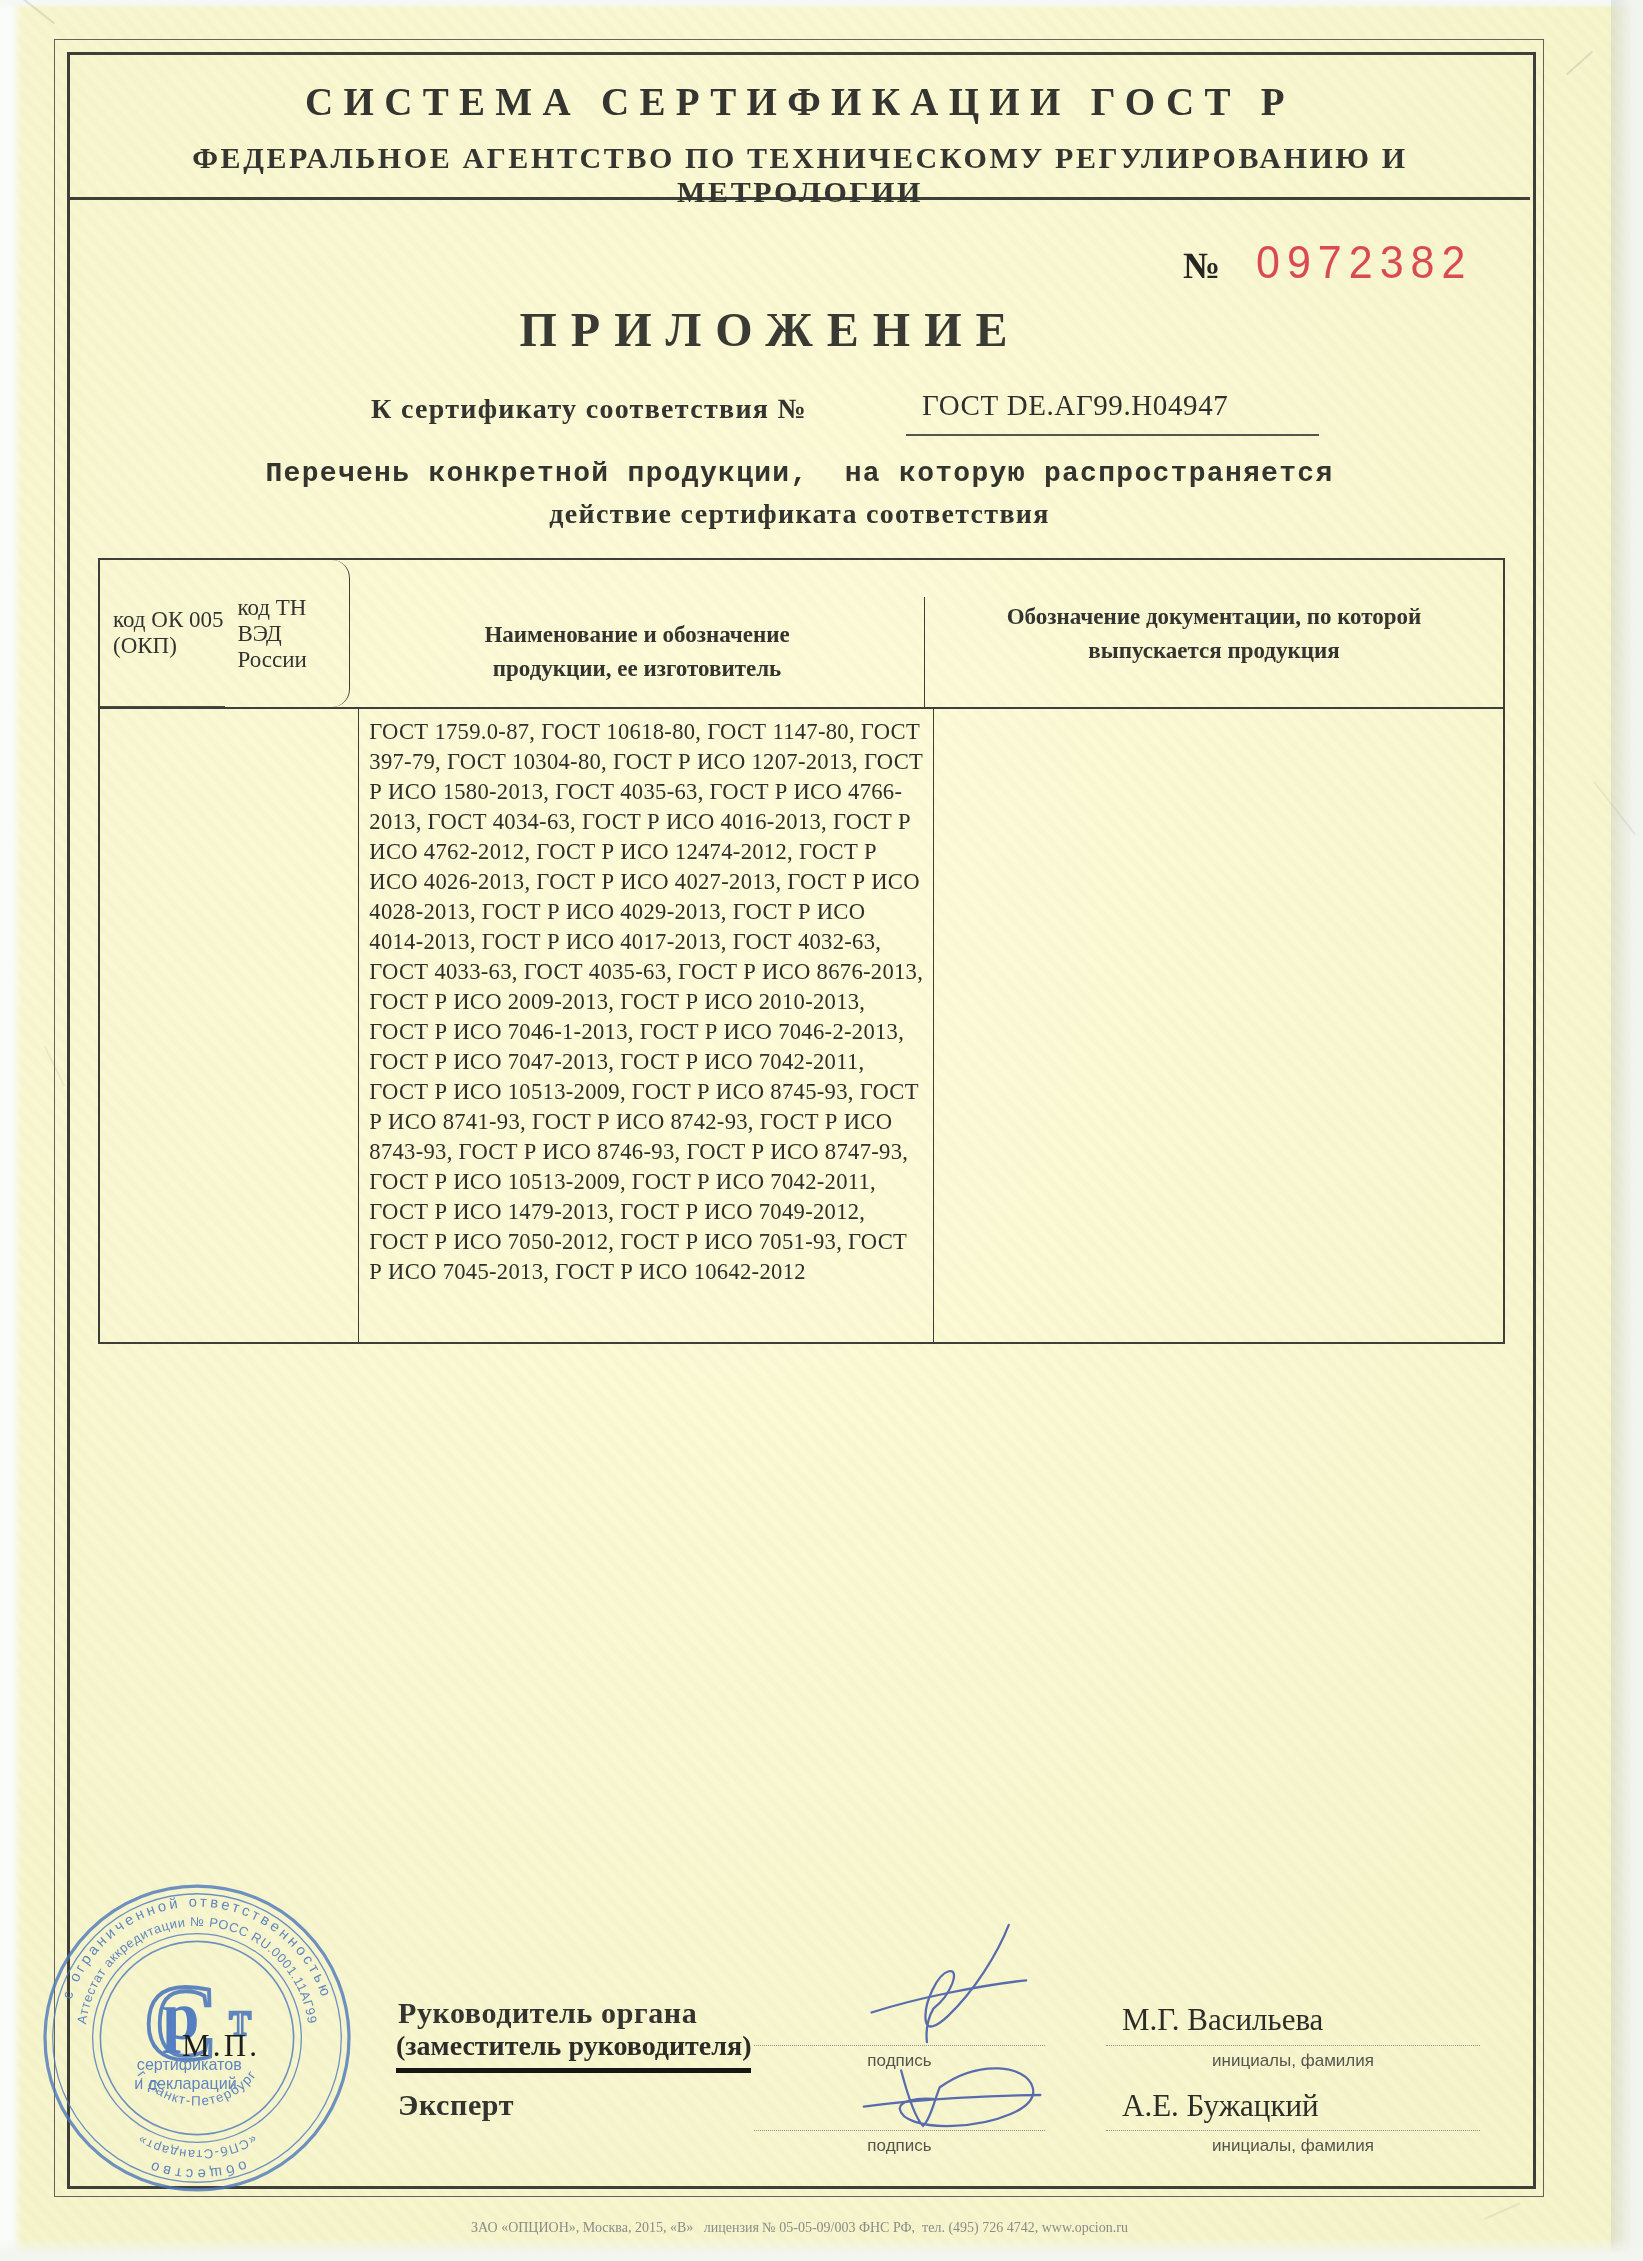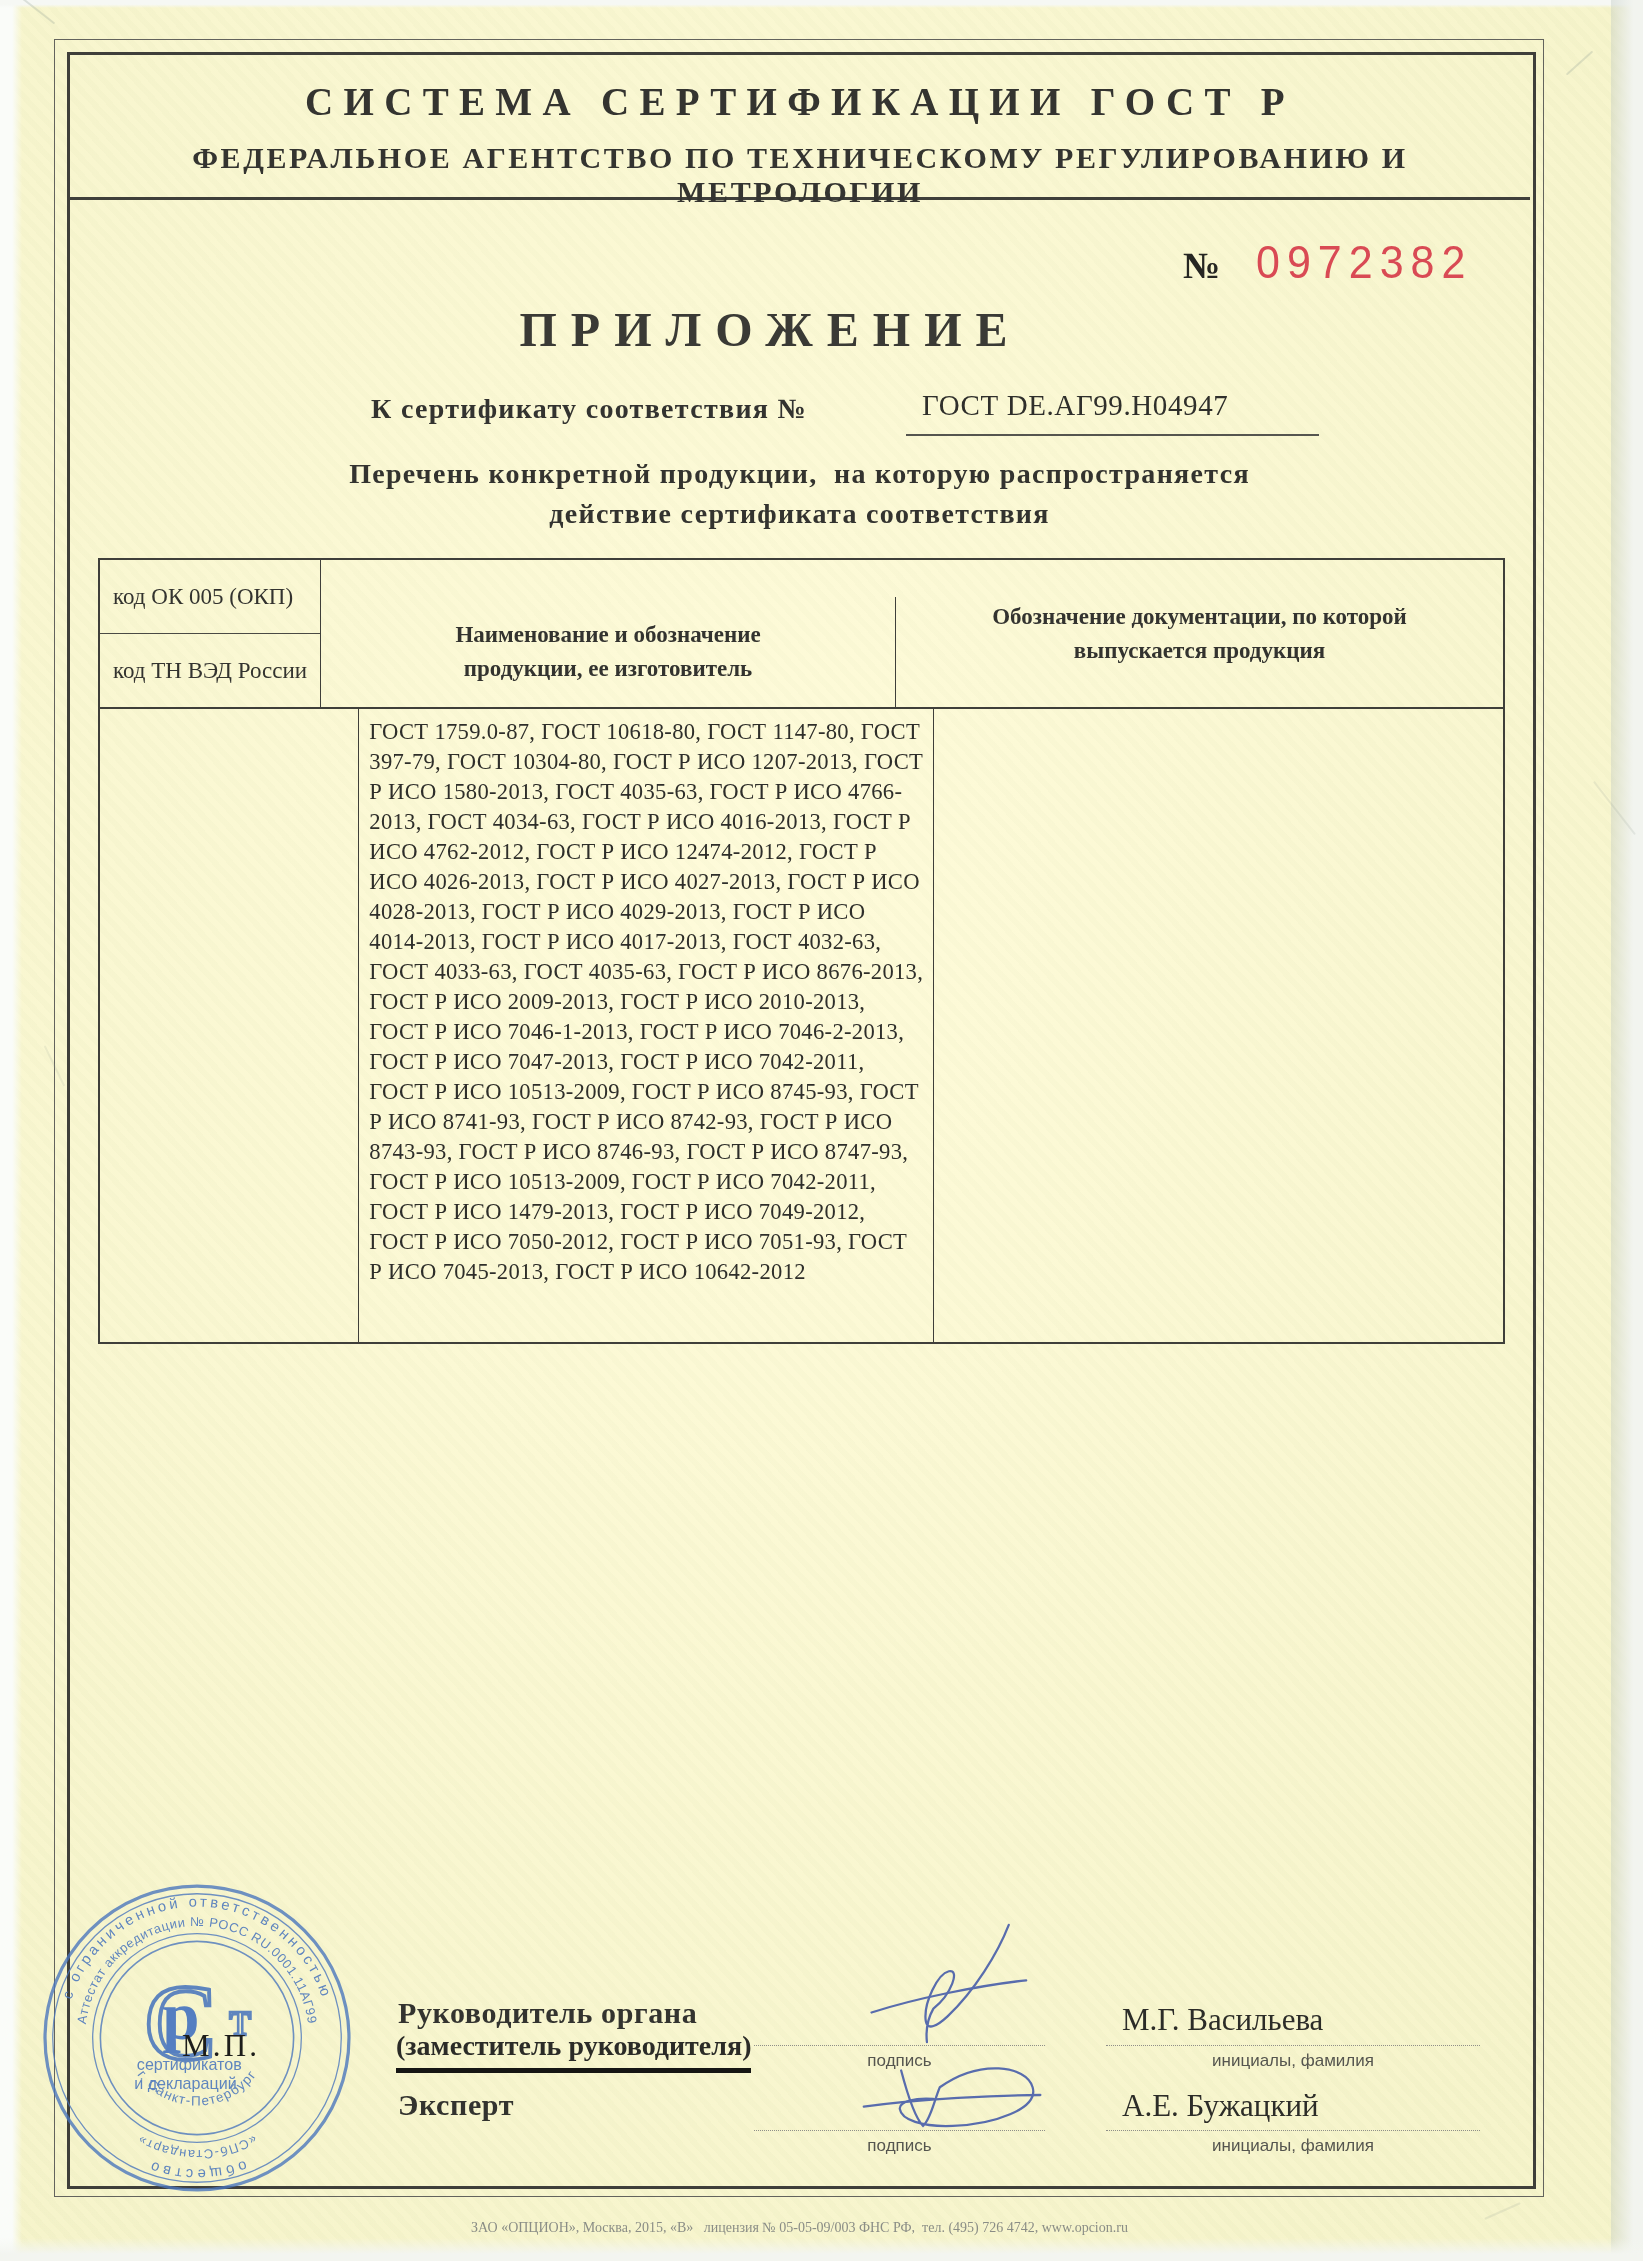--- a/index.html
+++ b/index.html
@@ -30,25 +30,25 @@
   .no-sign{left:1183px;top:244px;font-size:37px;font-weight:bold;color:#262622;}
   .no-digits{left:1256px;top:236px;font-size:43px;letter-spacing:7px;color:#d94a54;
     font-family:"Liberation Sans",sans-serif;transform:scaleY(1.08);transform-origin:top left;}
 
   .doc-title{left:68px;top:302px;width:1405px;text-align:center;font-size:48px;font-weight:bold;letter-spacing:14px;color:#3a3a35;}
 
   .cert-label{left:371px;top:393px;font-size:28px;font-weight:bold;letter-spacing:1.3px;color:#333330;}
   .cert-value{left:922px;top:389px;font-size:29px;letter-spacing:0.6px;color:#2f2f2b;}
   .cert-underline{left:906px;top:434px;width:413px;height:1.9px;background:#55554f;}
 
-  .subtitle1{left:68px;top:458px;width:1463px;text-align:center;font-size:28px;font-weight:bold;letter-spacing:1.3px;white-space:pre;color:#33332f;}
+  .subtitle1{left:68px;top:458px;width:1463px;text-align:center;font-size:28px;font-weight:bold;letter-spacing:1.3px;white-space:pre;color:#33332f;font-family:Liberation Mono, monospace;}
   .subtitle2{left:68px;top:498px;width:1463px;text-align:center;font-size:28px;font-weight:bold;letter-spacing:1.3px;color:#33332f;}
 
   .tbl-header{left:98px;top:558px;width:1407px;height:151px;border:2.6px solid #3f3f3a;display:flex;box-sizing:border-box;}
-  .th-c1{width:221px;border-right:1.9px solid #3f3f3a;display:flex;flex-direction:column;box-sizing:border-box;}
+  .th-c1{width:250px;border-right:1.9px solid #3f3f3a;display:flex;flex-direction:row;box-sizing:border-box;border-radius:18px;}
   .th-c1 .half{flex:1;display:flex;align-items:center;padding-left:13px;font-size:23px;color:#33332f;}
   .th-c1 .half.top{border-bottom:1.9px solid #4a4a44;}
   .th-c2{width:575px;border-right:1.9px solid #3f3f3a;display:flex;align-items:center;justify-content:center;box-sizing:border-box;margin-top:37px;}
   .th-c3{flex:1;display:flex;align-items:center;justify-content:center;}
   .th-wrap2{width:387px;text-align:center;font-size:23px;font-weight:bold;line-height:34px;color:#33332f;}
   .th-wrap3{width:438px;text-align:center;font-size:23px;font-weight:bold;line-height:34px;color:#33332f;}
 
   .tbl-body{left:98px;top:709px;width:1407px;height:635px;border:2.6px solid #3f3f3a;border-top:none;display:flex;box-sizing:border-box;}
   .tb-c1{width:259px;border-right:1.9px solid #3f3f3a;box-sizing:border-box;}
   .tb-c2{width:575px;border-right:1.9px solid #3f3f3a;box-sizing:border-box;

